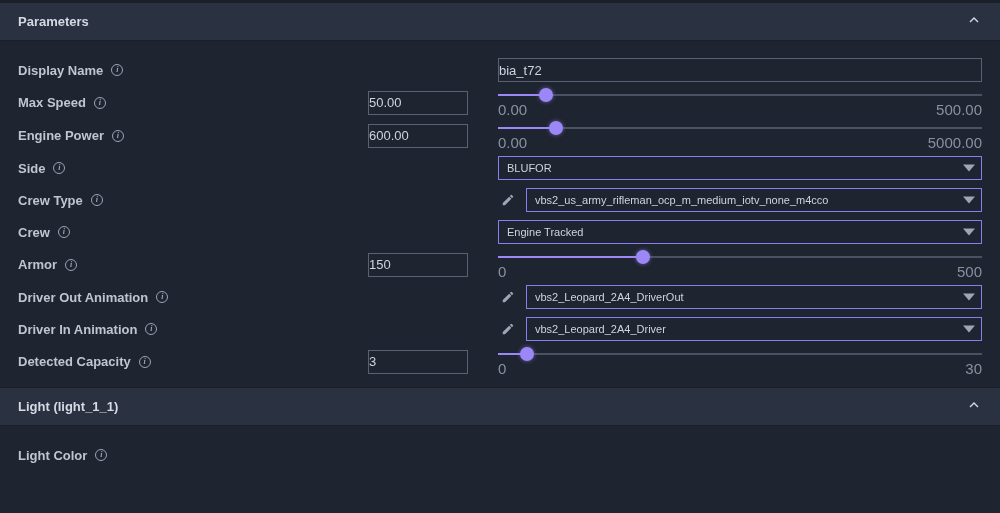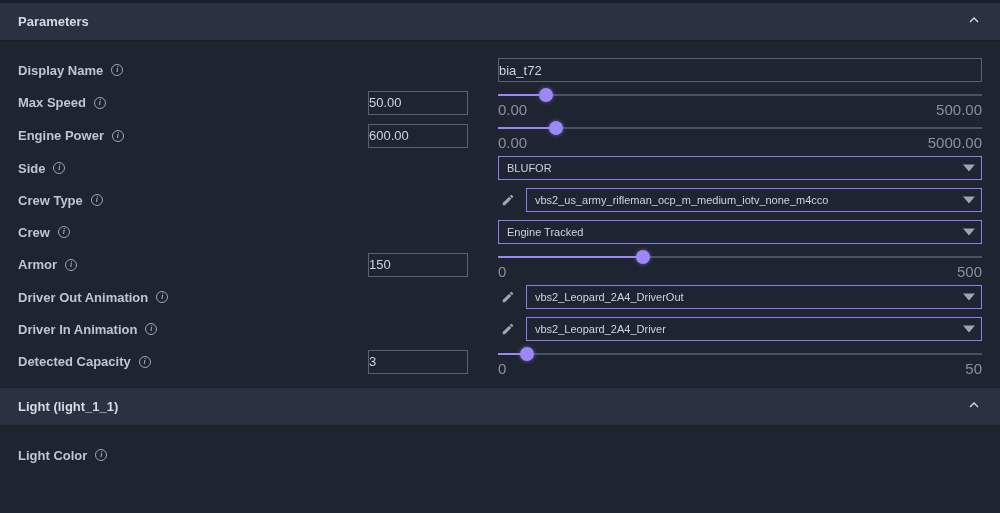--- a/index.html
+++ b/index.html
@@ -295,21 +295,21 @@
       </div>
       <div class="right-cell">
         <div class="slider-block">
           <div class="slider-track">
             <div class="slider-line"></div>
             <div class="slider-fill" style="width: 6%;"></div>
             <div class="slider-thumb" style="left: 6%;"></div>
           </div>
           <div class="slider-labels">
             <span>0</span>
-            <span>50</span>
+            <span>30</span>
           </div>
         </div>
       </div>
     </div>
 
   </div>
 
   <div class="section-header">
     <span>Light (light_1_1)</span>
     <span class="chev">

